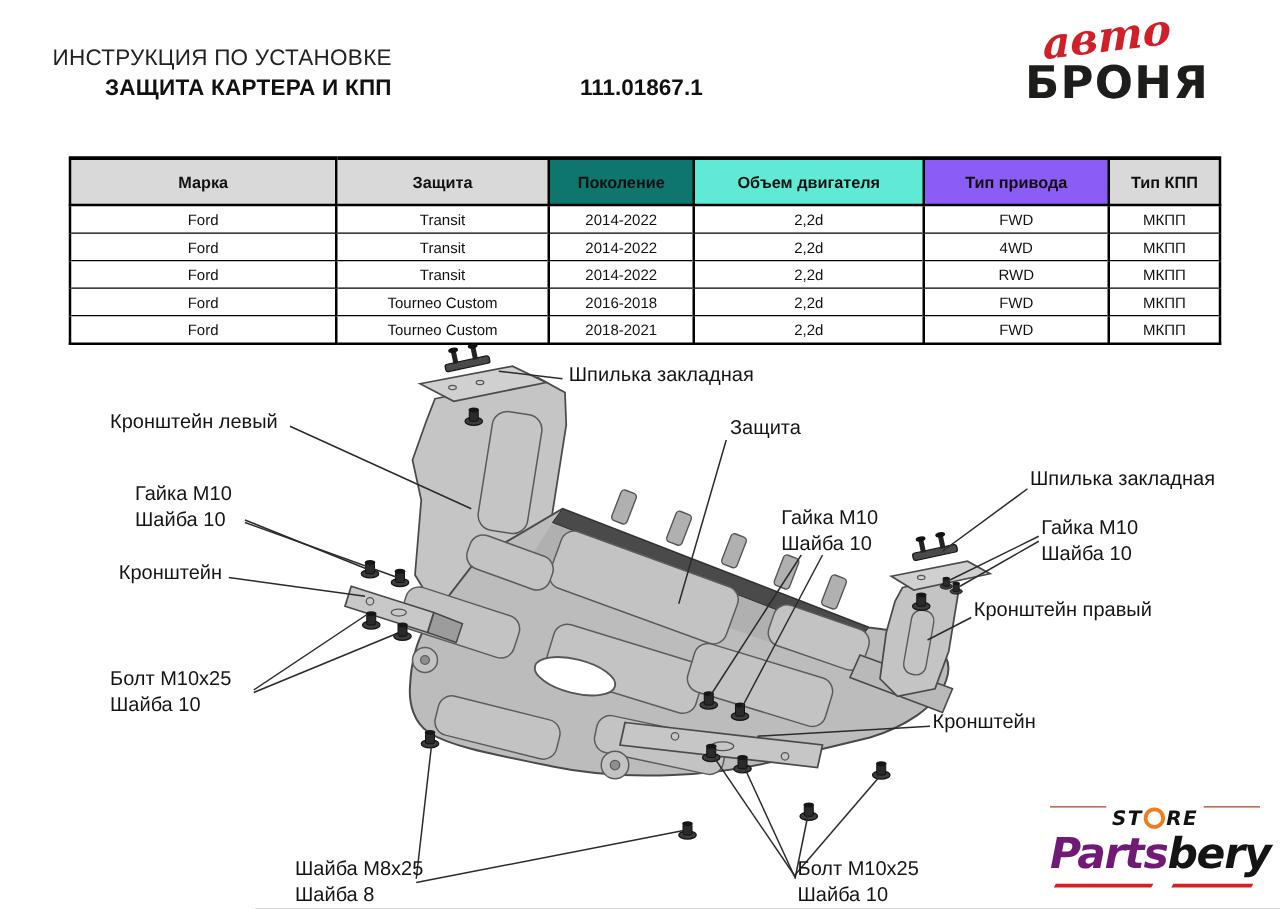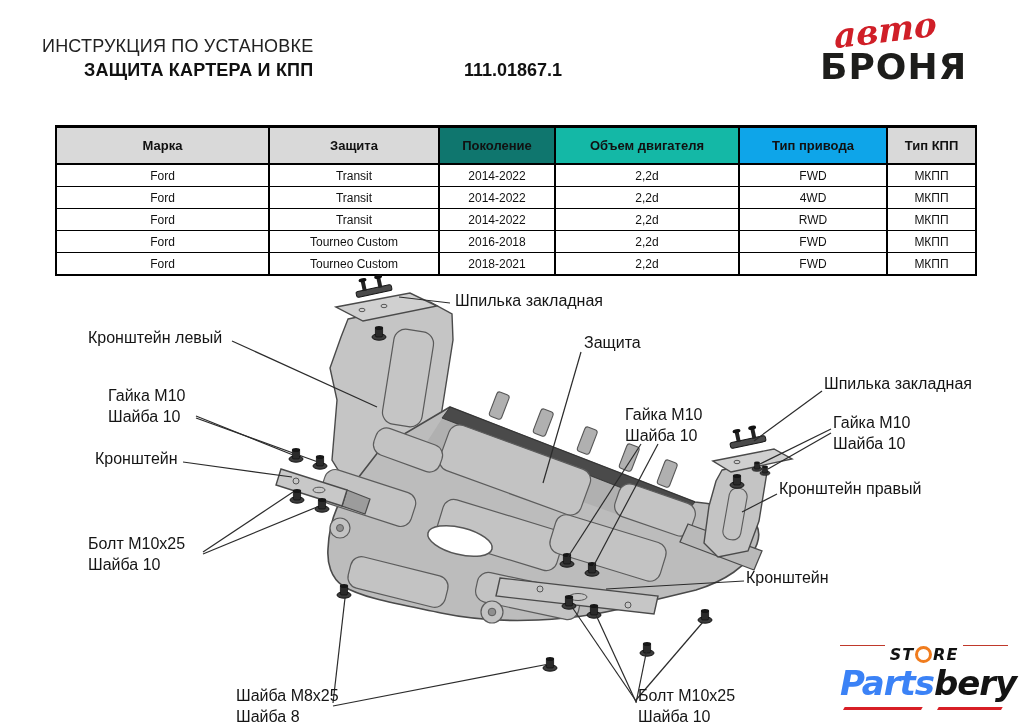--- a/index.html
+++ b/index.html
@@ -65,22 +65,22 @@
         <col style="width:116px">
       <col style="width:184px">
         <col style="width:148px">
         <col style="width:89px">
     </colgroup>
     <thead>
         <tr id="table-head-row">
           <th style="background: rgb(217, 217, 217);">Марка</th>
           <th style="background: rgb(217, 217, 217);">Защита</th>
           <th style="background: #0f766e;">Поколение</th>
-          <th style="background: #14b8a6;">Объем двигателя</th>
-          <th style="background: #0ea5e9;">Тип привода</th>
+          <th style="background: #5eead4;">Объем двигателя</th>
+          <th style="background: #8b5cf6;">Тип привода</th>
           <th style="background: rgb(217, 217, 217);">Тип КПП</th>
         </tr>
       </thead>
     <tbody id="table-body">
         <tr>
           <td>Ford</td>
           <td>Transit</td>
           <td>2014-2022</td>
           <td>2,2d</td>
           <td>FWD</td>
@@ -304,19 +304,19 @@
     <div class="pb-store-row">
       <span class="pb-store-line"></span>
       <span class="pb-store">
           <span>ST</span>
           <span class="pb-o-ring"></span>
           <span>RE</span>
         </span>
       <span class="pb-store-line"></span>
     </div>
     <div class="pb-word-row">
-      <span style="color:#3b82f6;">Parts</span><span style="color:#141414;">bery</span>
+      <span style="color:#701a75;">Parts</span><span style="color:#141414;">bery</span>
     </div>
     <div class="pb-underline-a"></div>
     <div class="pb-underline-b"></div>
   </div>
 
 </div>
 
 </body></html>

